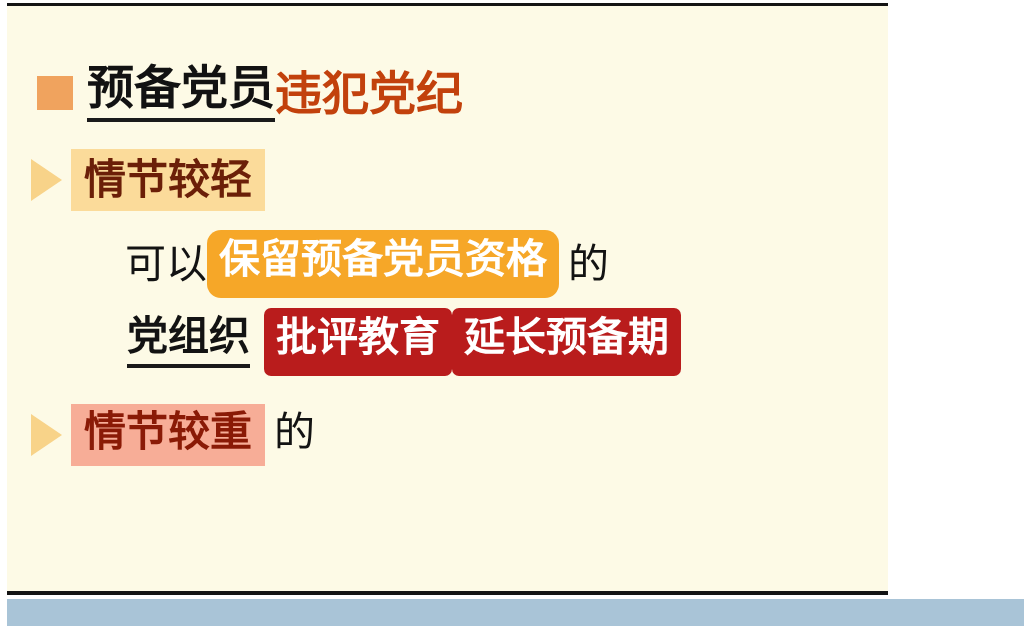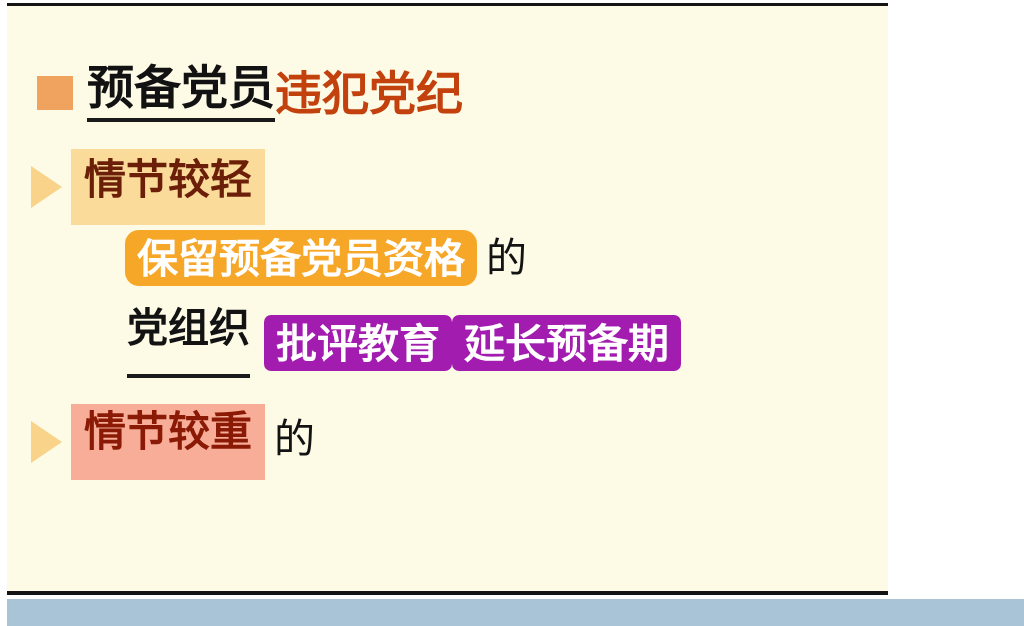--- a/index.html
+++ b/index.html
@@ -94,21 +94,21 @@
   }
   .title-red {
     color: #c2410c;
   }
 
   
   .chip {
     font-size: 42px;
     font-weight: bold;
     line-height: 1;
-    padding: 10px 13px 24px 13px;
+    padding: 10px 13px 10px 13px;
     display: inline-block;
   }
   .chip-light {
     background: #fbdb9a;
     color: #6b1f08;
   }
   .chip-heavy {
     background: #f7ad97;
     color: #8a1a06;
   }
@@ -116,38 +116,38 @@
   
   .body-text {
     font-size: 41px;
     color: #131313;
     line-height: 1;
     font-weight: normal;
   }
   .body-text.bold-ul {
     font-weight: bold;
     border-bottom: 4px solid #1a1a1a;
-    padding-bottom: 25px;
+    padding-bottom: 7px;
   }
 
   
   .hl {
     font-size: 41px;
     font-weight: bold;
     color: #ffffff;
     line-height: 1;
     display: inline-block;
-    padding: 9px 12px 6px 12px;
+    padding: 9px 12px 18px 12px;
   }
   .hl-amber-round {
     background: #f6a728;
     border-radius: 14px;
   }
   .hl-orange-sq {
-    background: #a21caf;
+    background: #b91c1c;
     border-radius: 7px;
   }
   .hl-red-round {
     background: #e04228;
     border-radius: 14px;
   }
 
   .sp-sm { display: inline-block; width: 9px; }
   .sp-md { display: inline-block; width: 14px; }
 </style>
@@ -167,20 +167,21 @@
       <span class="title-text title-red">违犯党纪</span>
     </div>
 
     <div class="line" style="left:24px; top:143px;">
       <span class="tri-bullet"></span>
       <span class="sp-sm"></span>
       <span class="chip chip-light">情节较轻</span>
     </div>
 
     <div class="line" style="left:118px; top:224px;">
+      <span class="body-text">可以</span>
       <span class="hl hl-amber-round">保留预备党员资格</span>
       <span class="sp-sm"></span>
       <span class="body-text">的</span>
     </div>
 
     <div class="line" style="left:120px; top:302px;">
       <span class="body-text bold-ul">党组织</span>
       <span class="sp-md"></span>
       <span class="hl hl-orange-sq">批评教育</span>
       <span class="hl hl-orange-sq">延长预备期</span>

